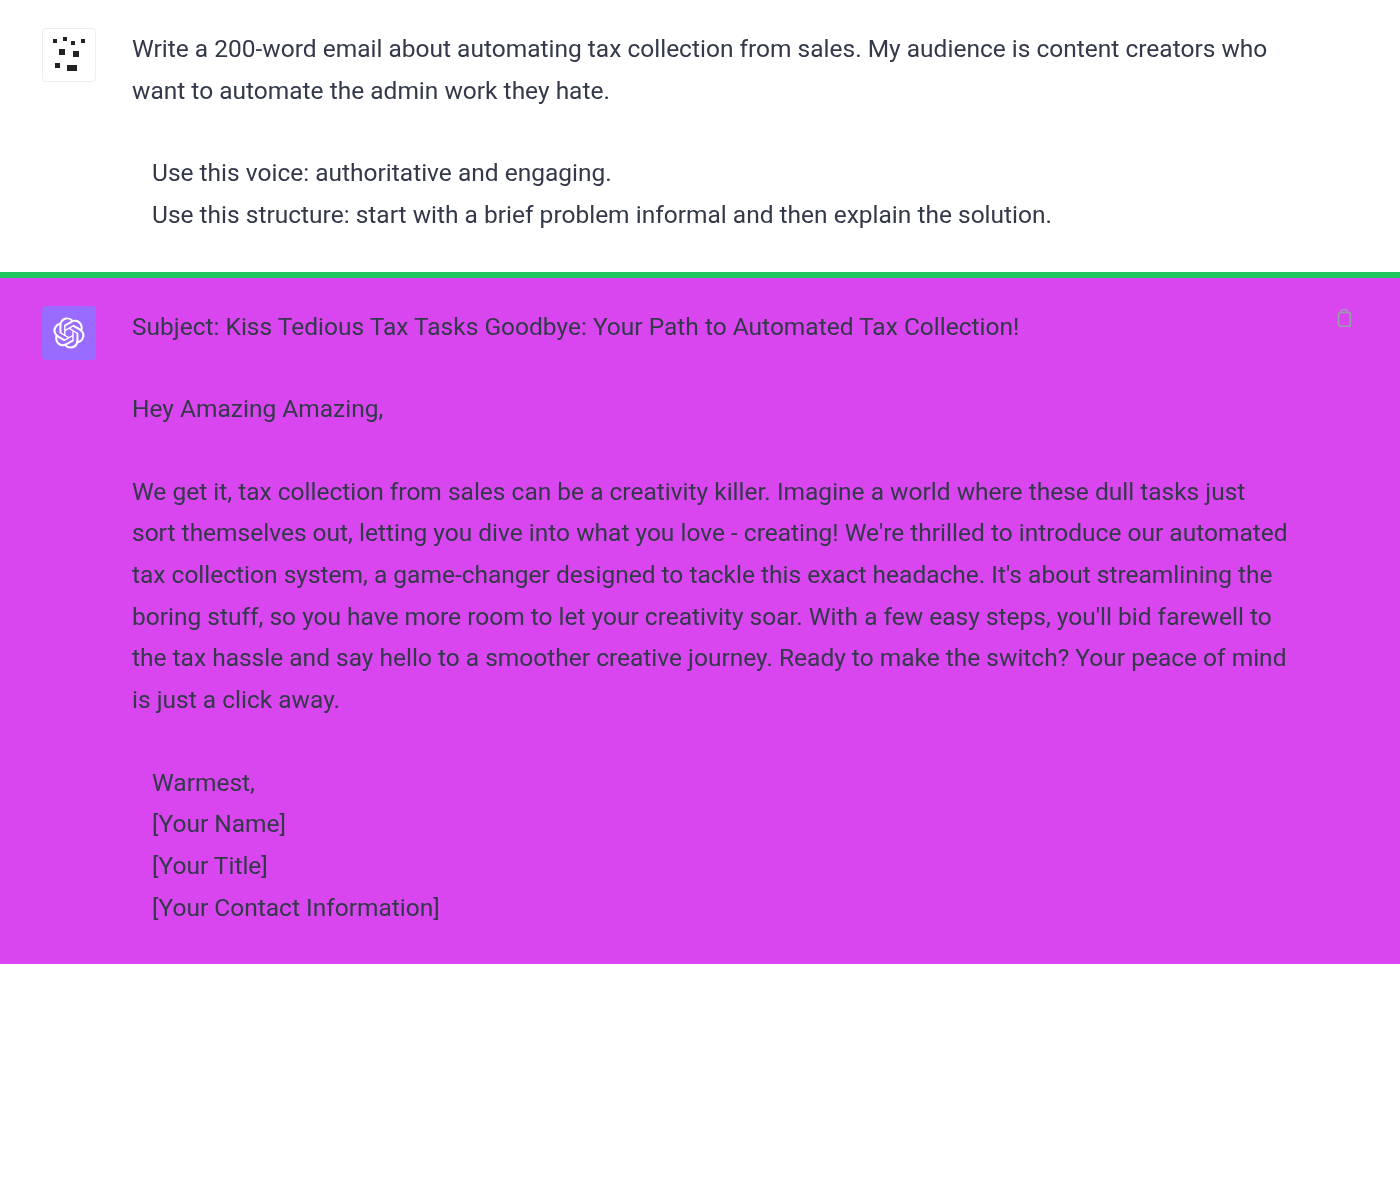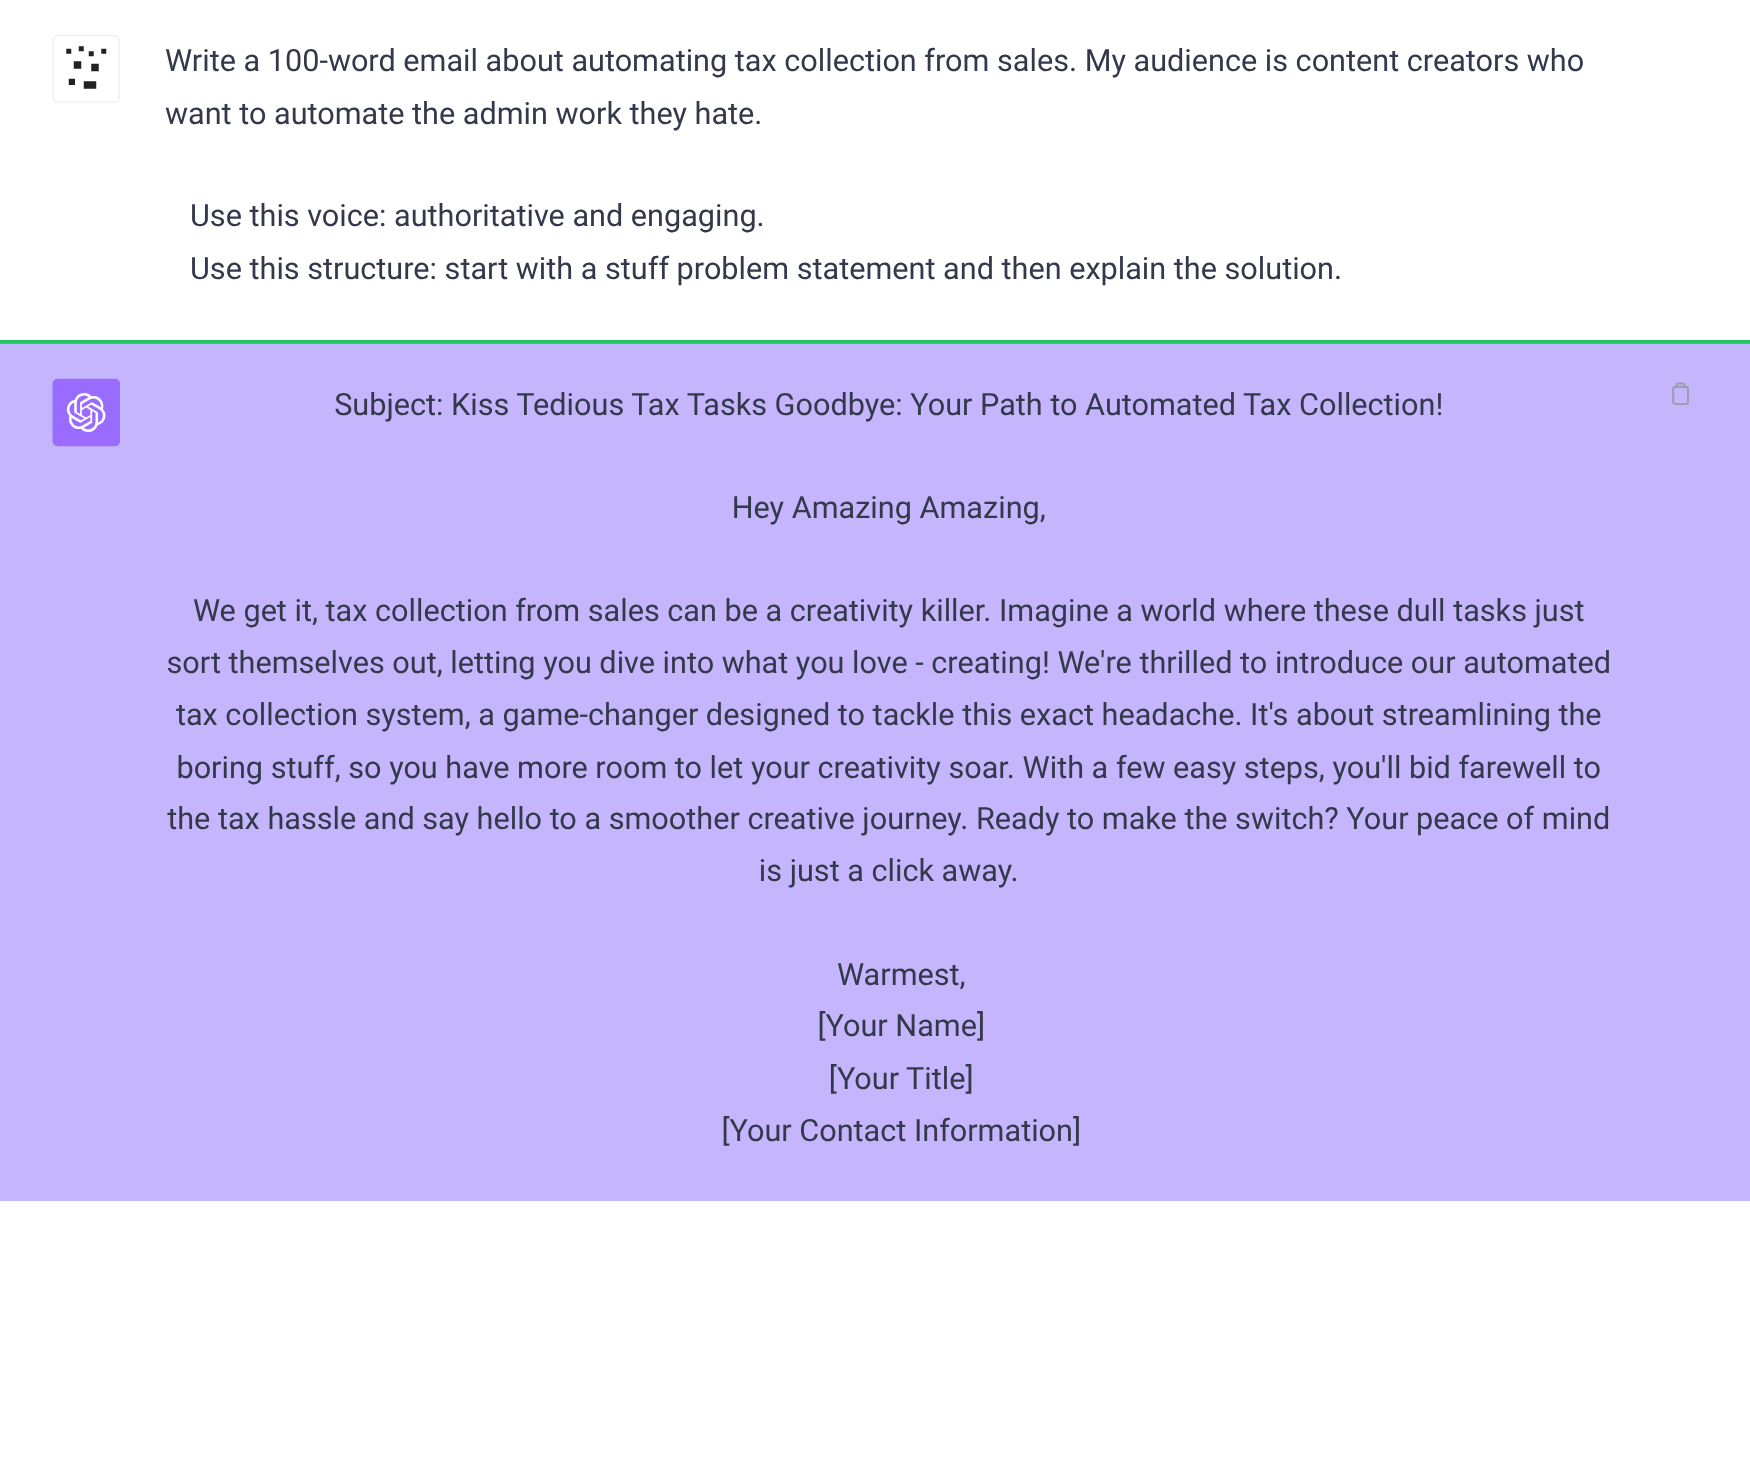--- a/index.html
+++ b/index.html
@@ -17,23 +17,22 @@
     }
     .message {
       display: flex;
       gap: 36px;
       padding: 28px 0 36px 42px;
     }
     .message-user {
       background: #ffffff;
     }
     .message-assistant {
-      background: #c4b5fd;
-      border-top: 3px solid #22c55e;
-      text-align: center;
+      background: #d946ef;
+      border-top: 6px solid #22c55e;
     }
     .avatar {
       width: 54px;
       height: 54px;
       flex-shrink: 0;
       border-radius: 4px;
       display: flex;
       align-items: center;
       justify-content: center;
     }
@@ -99,24 +98,24 @@
       <rect x="14" y="2" width="4" height="4" fill="#222"></rect>
       <rect x="22" y="6" width="4" height="4" fill="#222"></rect>
       <rect x="32" y="4" width="4" height="4" fill="#222"></rect>
       <rect x="10" y="14" width="6" height="6" fill="#222"></rect>
       <rect x="24" y="16" width="6" height="6" fill="#222"></rect>
       <rect x="6" y="28" width="5" height="5" fill="#222"></rect>
       <rect x="18" y="30" width="10" height="6" fill="#222"></rect>
     </svg>
   </div>
   <div class="content">
-    <p class="para">Write a 100-word email about automating tax collection from sales. My audience is content creators who want to automate the admin work they hate.</p>
+    <p class="para">Write a 200-word email about automating tax collection from sales. My audience is content creators who want to automate the admin work they hate.</p>
     <div class="spacer"></div>
     <span class="line">Use this voice: authoritative and engaging.</span>
-    <span class="line">Use this structure: start with a stuff problem statement and then explain the solution.</span>
+    <span class="line">Use this structure: start with a brief problem informal and then explain the solution.</span>
   </div>
 </div>
 
 <div class="message message-assistant">
   <div class="avatar avatar-assistant">
     <svg viewBox="0 0 41 41" fill="none">
       <path fill="#ffffff" d="M37.532 16.87a9.963 9.963 0 0 0-.856-8.184 10.078 10.078 0 0 0-10.855-4.835A9.964 9.964 0 0 0 18.306.5a10.079 10.079 0 0 0-9.614 6.977 9.967 9.967 0 0 0-6.664 4.834 10.08 10.08 0 0 0 1.24 11.817 9.965 9.965 0 0 0 .856 8.185 10.079 10.079 0 0 0 10.855 4.835 9.965 9.965 0 0 0 7.516 3.35 10.078 10.078 0 0 0 9.617-6.981 9.967 9.967 0 0 0 6.663-4.834 10.079 10.079 0 0 0-1.243-11.813ZM22.498 37.886a7.474 7.474 0 0 1-4.799-1.735c.061-.033.168-.091.237-.134l7.964-4.6a1.294 1.294 0 0 0 .655-1.134V19.054l3.366 1.944a.12.12 0 0 1 .066.092v9.299a7.505 7.505 0 0 1-7.49 7.496ZM6.392 31.006a7.471 7.471 0 0 1-.894-5.023c.06.036.162.099.237.141l7.964 4.6a1.297 1.297 0 0 0 1.308 0l9.724-5.614v3.888a.12.12 0 0 1-.048.103l-8.051 4.649a7.504 7.504 0 0 1-10.24-2.744ZM4.297 13.62A7.469 7.469 0 0 1 8.2 10.333c0 .068-.004.19-.004.274v9.201a1.294 1.294 0 0 0 .654 1.132l9.723 5.614-3.366 1.944a.12.12 0 0 1-.114.01L7.04 23.856a7.504 7.504 0 0 1-2.743-10.237Zm27.658 6.437-9.724-5.615 3.367-1.943a.121.121 0 0 1 .113-.01l8.052 4.648a7.498 7.498 0 0 1-1.158 13.528v-9.476a1.293 1.293 0 0 0-.65-1.132Zm3.35-5.043c-.059-.037-.162-.099-.236-.141l-7.965-4.6a1.298 1.298 0 0 0-1.308 0l-9.723 5.614v-3.888a.12.12 0 0 1 .048-.103l8.05-4.645a7.497 7.497 0 0 1 11.135 7.763Zm-21.063 6.929-3.367-1.944a.12.12 0 0 1-.065-.092v-9.299a7.497 7.497 0 0 1 12.293-5.756 6.94 6.94 0 0 0-.236.134l-7.965 4.6a1.294 1.294 0 0 0-.654 1.132l-.006 11.225Zm1.829-3.943 4.33-2.501 4.332 2.5v5l-4.331 2.5-4.331-2.5V18Z"></path>
     </svg>
   </div>
   <div class="content">

